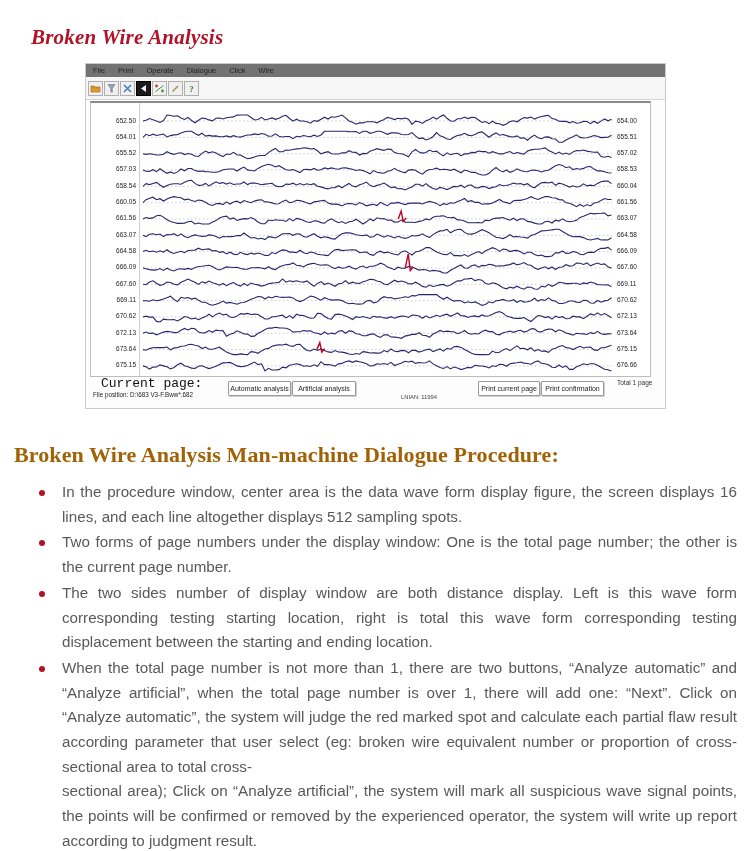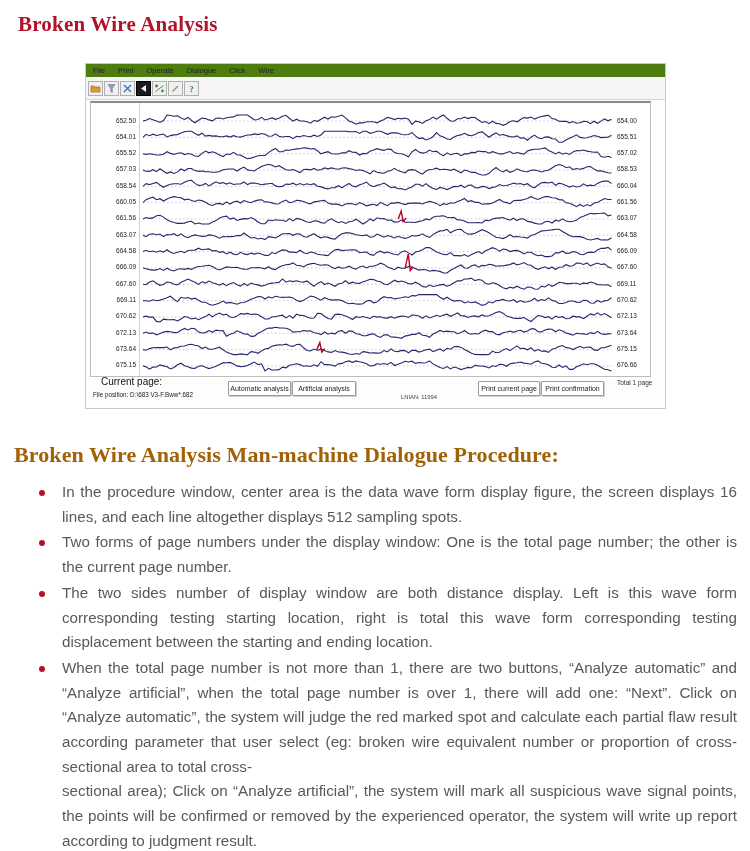--- a/index.html
+++ b/index.html
@@ -1,49 +1,49 @@
 <!DOCTYPE html>
 <html><head>
 <meta charset="utf-8">
 <style>
   html,body{margin:0;padding:0;background:#fff;}
   .canvas{position:relative;width:750px;height:851px;background:#fff;overflow:hidden;
           font-family:"Liberation Sans",sans-serif;}
 
   
-  .doc-title{position:absolute;left:14px;top:8px;margin:4px;
+  .doc-title{position:absolute;left:14px;top:8px;margin:17px;
              font-family:"Liberation Serif",serif;font-weight:bold;font-size:21px;
-             letter-spacing:.2px;}
+             letter-spacing:.2px;font-style:italic;}
   .section-heading{position:absolute;left:14px;top:442px;margin:0;
              font-family:"Liberation Serif",serif;font-weight:bold;font-size:22px;
              letter-spacing:.1px;}
 
   
   .app-window{position:absolute;left:85px;top:63px;width:581px;height:346px;
               background:#fdfdfd;border:1px solid #c9c9c9;box-sizing:border-box;}
   .menubar{height:13px;display:flex;align-items:center;gap:13px;padding-left:7px;
-           background:#4d7c0f;font-size:7.5px;color:#222;}
+           background:#737373;font-size:7.5px;color:#222;}
   .menu-item{cursor:default;}
   .toolbar{height:20px;display:flex;align-items:center;gap:1px;padding:1px 0 1px 2px;
            background:#f6f6f6;border-bottom:1px solid #d4d4d4;}
   .tool-btn{width:15px;height:15px;box-sizing:border-box;border:1px solid #b0b0b0;
             background:#f0f0f0;display:flex;align-items:center;justify-content:center;padding:0;}
   .tool-btn svg{display:block;}
 
   .wave-panel{position:absolute;left:4px;top:37px;width:559px;height:273px;
               background:#fff;border:1px solid #bdbdbd;border-top:2px solid #8a8a8a;
               box-sizing:content-box;}
   .gutter-divider{position:absolute;left:48px;top:0;width:1px;height:273px;background:#d0d0d0;}
   .wave-svg{position:absolute;left:50px;top:0;width:473px;height:273px;}
   .wave-label{position:absolute;font-size:6.5px;color:#1b1b1b;line-height:8px;white-space:nowrap;}
   .left-label{left:0;width:45px;text-align:right;}
   .right-label{left:526px;text-align:left;}
 
   .win-footer-text{position:absolute;color:#111;white-space:nowrap;}
-  .cur-page{left:15px;top:312px;font-size:10px;}
+  .cur-page{left:15px;top:312px;font-size:13px;font-family:Liberation Mono, monospace;}
   .file-pos{left:7px;top:327px;font-size:6.3px;color:#222;}
   .len-text{left:315px;top:330px;font-size:5.8px;color:#444;}
   .total-pages{left:531px;top:315px;font-size:6.5px;color:#333;}
 
   .wbtn{position:absolute;height:15px;box-sizing:border-box;background:#fff;
         border:1px solid #9a9a9a;box-shadow:1px 1px 0 #cfcfcf;border-radius:1px;
         font-family:"Liberation Sans",sans-serif;font-size:7px;color:#222;
         display:flex;align-items:center;justify-content:center;padding:0;}
   .btn-auto{left:142px;top:317px;width:63px;}
   .btn-arti{left:206px;top:317px;width:64px;}

